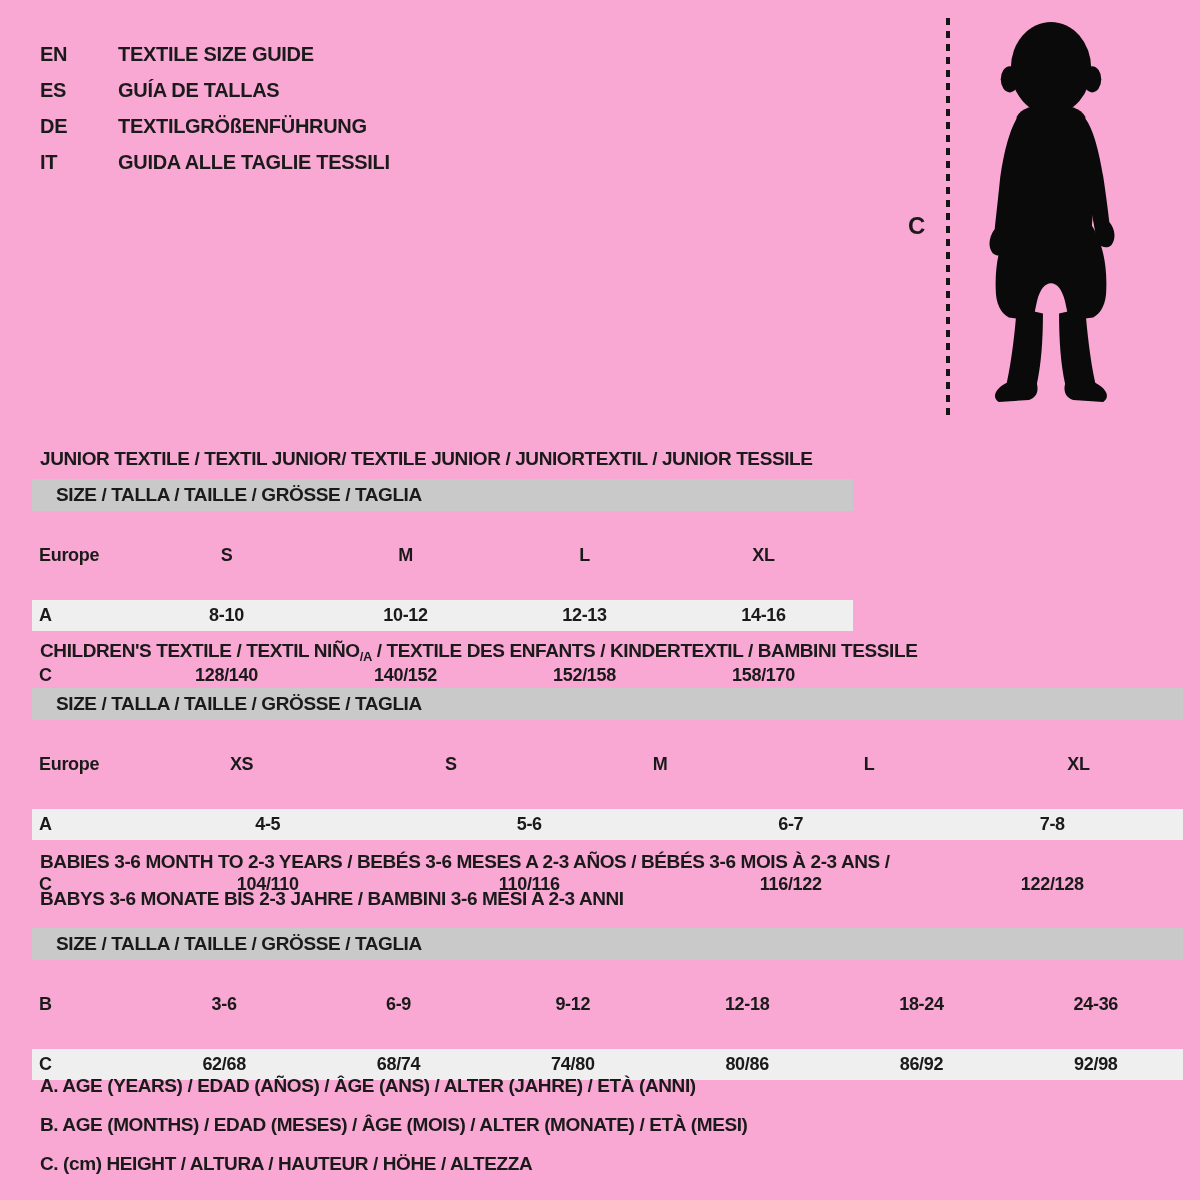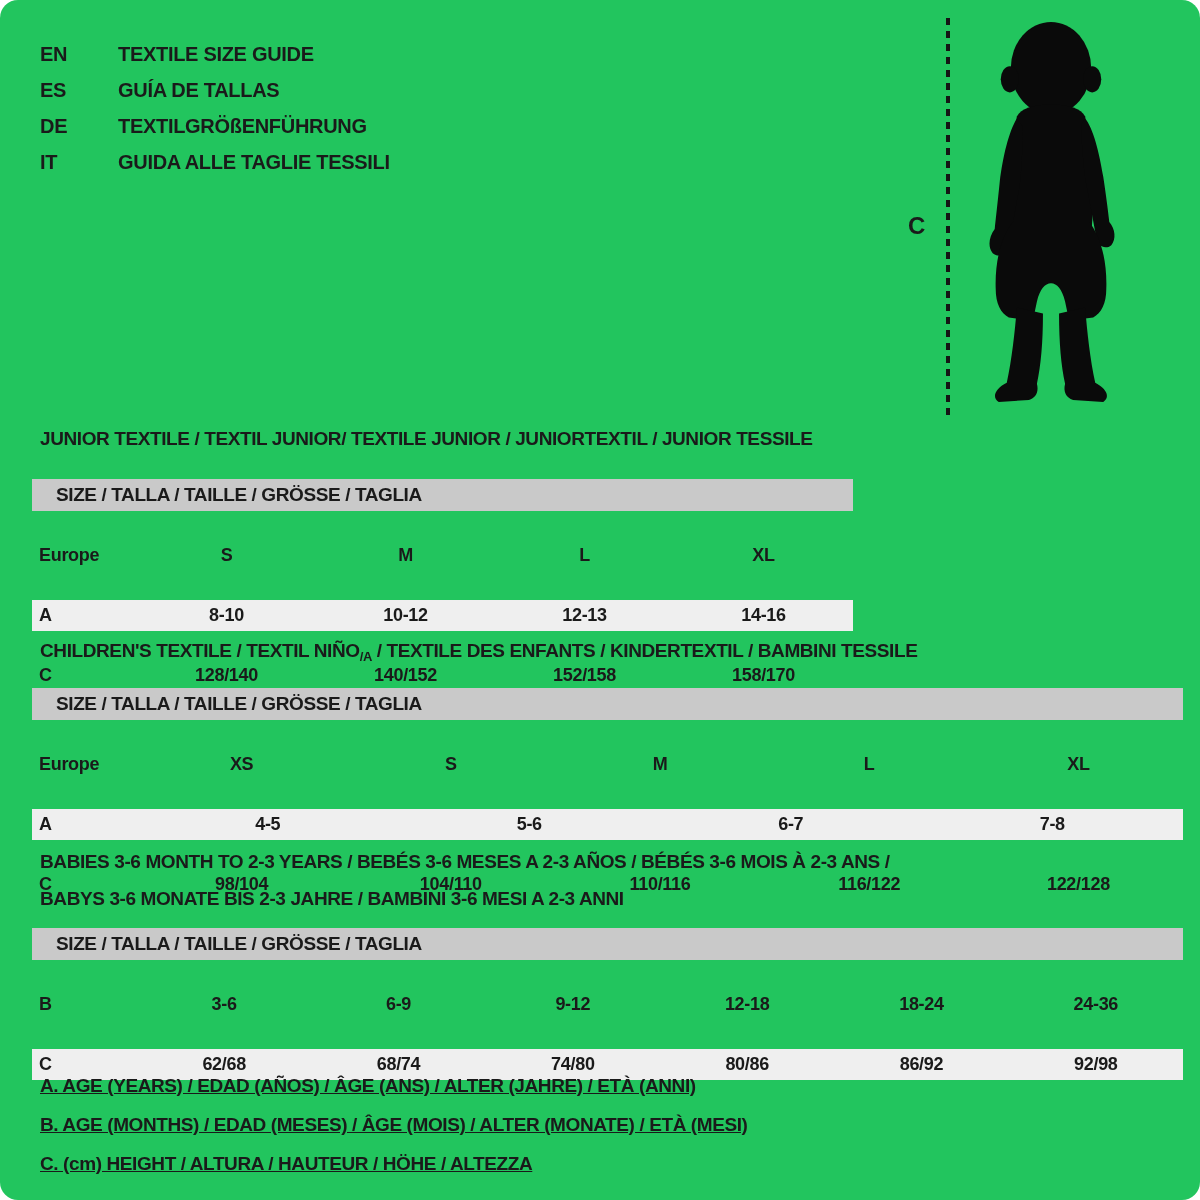--- a/index.html
+++ b/index.html
@@ -2,21 +2,21 @@
 <html><head>
 <meta charset="utf-8">
 <style>
   * { margin:0; padding:0; box-sizing:border-box; }
   html,body { background:#ffffff; }
   body {
     width:1200px; height:1200px;
     font-family:"Liberation Sans", sans-serif;
     color:#1a1a1a;
   }
-  .canvas { position:relative; width:1200px; height:1200px; overflow:hidden; background:#22c55e;border-radius:18px; }
+  .canvas { position:relative; width:1200px; height:1200px; overflow:hidden; background:#f9a8d4; }
 
   
   .lang-list { position:absolute; left:40px; top:36px; }
   .lang-row { display:flex; height:36px; align-items:center; font-size:20px; font-weight:bold; letter-spacing:-0.3px; }
   .lang-code { width:78px; }
   .lang-label { white-space:nowrap; }
 
   
   .measure-line {
     position:absolute; left:946px; top:18px; width:4px; height:400px;
@@ -36,21 +36,21 @@
     height:32px; line-height:32px; background:#c9c9c9;
     font-size:19px; font-weight:bold; letter-spacing:-0.4px; padding-left:24px;
   }
   .trow { display:flex; height:31px; line-height:31px; font-size:18px; font-weight:bold; letter-spacing:-0.3px;margin-top:29px; }
   .trow.shaded { background:#efefef; }
   .tlabel { width:105px; padding-left:7px; }
   .tcell { flex:1; text-align:center; }
 
   
   .legend { position:absolute; left:40px; top:1066px; font-size:19px; font-weight:bold; letter-spacing:-0.4px; line-height:39px; }
-  .legend div { white-space:nowrap;text-decoration:underline; }
+  .legend div { white-space:nowrap; }
 </style>
 </head>
 <body>
 
 <div class="canvas">
 
   <div class="lang-list">
     <div class="lang-row">
       <span class="lang-code">EN</span>
       <span class="lang-label">TEXTILE SIZE GUIDE</span>
@@ -78,21 +78,21 @@
       <ellipse cx="127" cy="63" rx="9" ry="13"></ellipse>
       <path d="M52,100 C56,92 68,88 86,88 C104,88 116,92 120,100 L126,150 C128,180 128,200 126,215 L46,215 C44,200 44,180 46,150 Z"></path>
       <path d="M52,102 C44,115 38,140 35,165 C33,185 31,202 30,212 C24,220 23,230 28,236 C34,241 42,238 44,229 C47,213 51,190 55,168 C57,150 58,125 58,110 Z"></path>
       <path d="M120,102 C128,112 134,135 138,160 C141,180 143,196 144,205 C150,212 151,222 146,228 C140,233 132,229 131,220 C128,204 124,182 120,162 C118,145 116,120 116,108 Z"></path>
       <path d="M48,205 L124,205 C136,220 142,245 141,272 C141,286 136,296 128,300 L104,303 L100,284 C97,272 92,266 86,266 C80,266 75,272 72,284 L68,303 L44,300 C36,296 31,286 31,272 C30,245 36,220 48,205 Z"></path>
       <path d="M52,290 L78,296 C78,325 76,348 72,366 C74,374 71,380 64,382 L34,384 C27,380 30,371 42,365 C47,342 50,315 52,290 Z"></path>
       <path d="M94,296 L120,290 C122,315 125,342 130,365 C142,371 145,380 138,384 L108,382 C101,380 98,374 100,366 C96,348 94,325 94,296 Z"></path>
     </g>
   </svg>
 
-  <div class="sec-title" style="top:428px">JUNIOR TEXTILE / TEXTIL JUNIOR/ TEXTILE JUNIOR / JUNIORTEXTIL / JUNIOR TESSILE</div>
+  <div class="sec-title" style="top:448px">JUNIOR TEXTILE / TEXTIL JUNIOR/ TEXTILE JUNIOR / JUNIORTEXTIL / JUNIOR TESSILE</div>
   <div class="size-table" style="top:479px; width:821px">
     <div class="size-bar">SIZE / TALLA / TAILLE / GRÖSSE / TAGLIA</div>
     <div class="trow">
       <span class="tlabel">Europe</span>
       <span class="tcell">S</span>
       <span class="tcell">M</span>
       <span class="tcell">L</span>
       <span class="tcell">XL</span>
     </div>
     <div class="trow shaded">
@@ -124,21 +124,20 @@
     </div>
     <div class="trow shaded">
       <span class="tlabel">A</span>
       <span class="tcell">4-5</span>
       <span class="tcell">5-6</span>
       <span class="tcell">6-7</span>
       <span class="tcell">7-8</span>
     </div>
     <div class="trow">
       <span class="tlabel">C</span>
-      <span class="tcell">98/104</span>
       <span class="tcell">104/110</span>
       <span class="tcell">110/116</span>
       <span class="tcell">116/122</span>
       <span class="tcell">122/128</span>
     </div>
   </div>
 
   <div class="sec-title sec-title-2line" style="top:843px">
     <div>BABIES 3-6 MONTH TO 2-3 YEARS / BEBÉS 3-6 MESES A 2-3 AÑOS / BÉBÉS 3-6 MOIS À 2-3 ANS /</div>
     <div>BABYS 3-6 MONATE BIS 2-3 JAHRE / BAMBINI 3-6 MESI A 2-3 ANNI</div>

